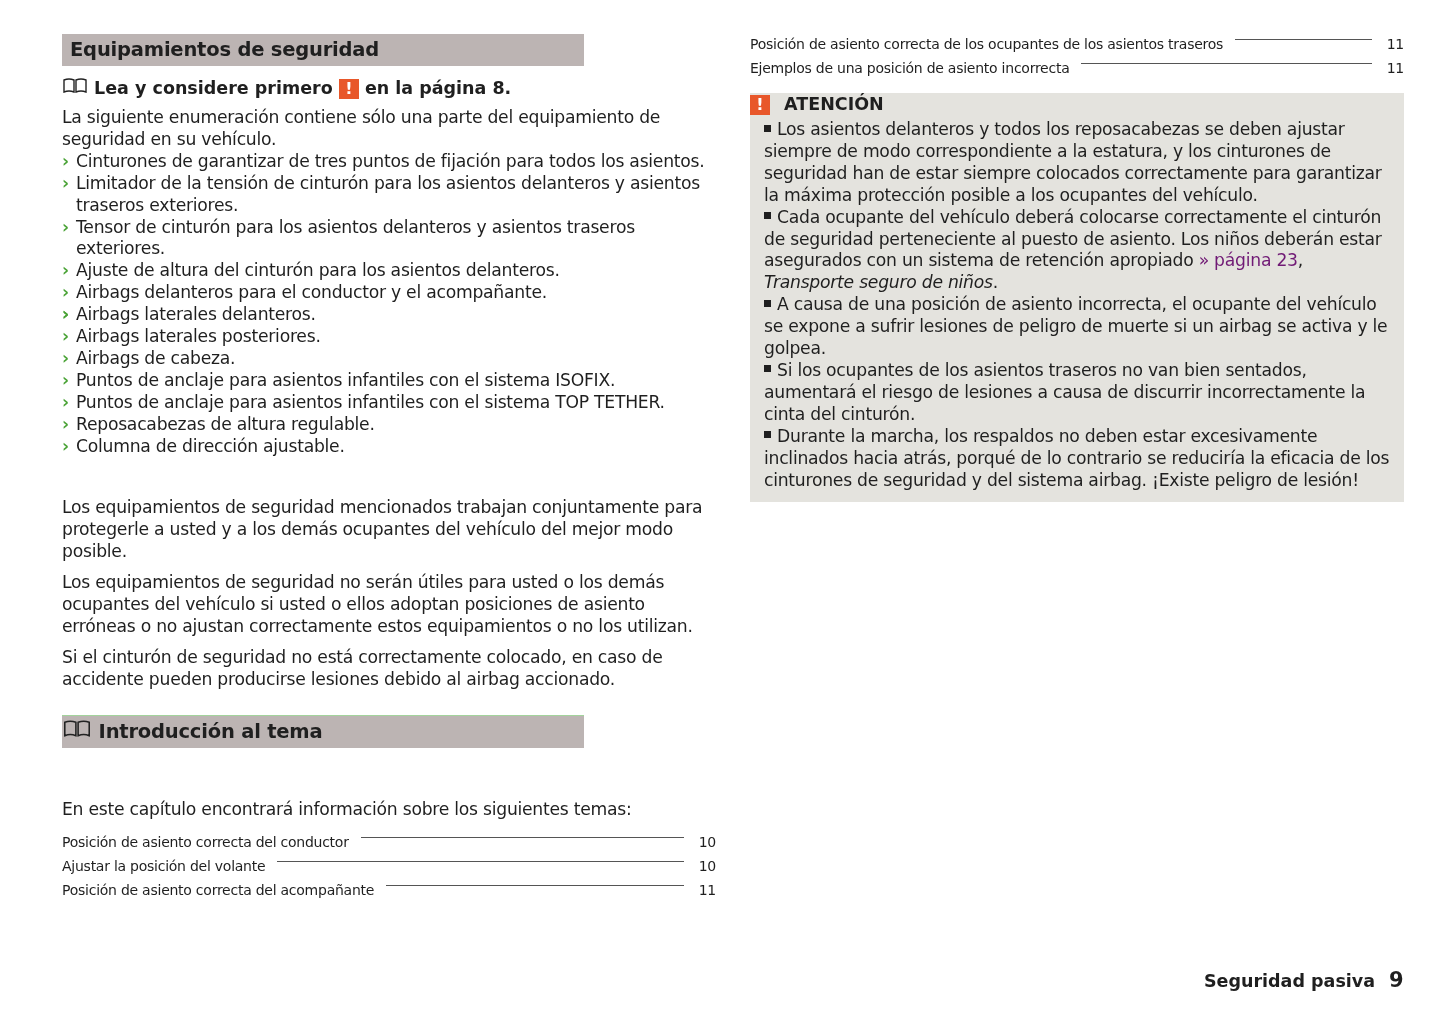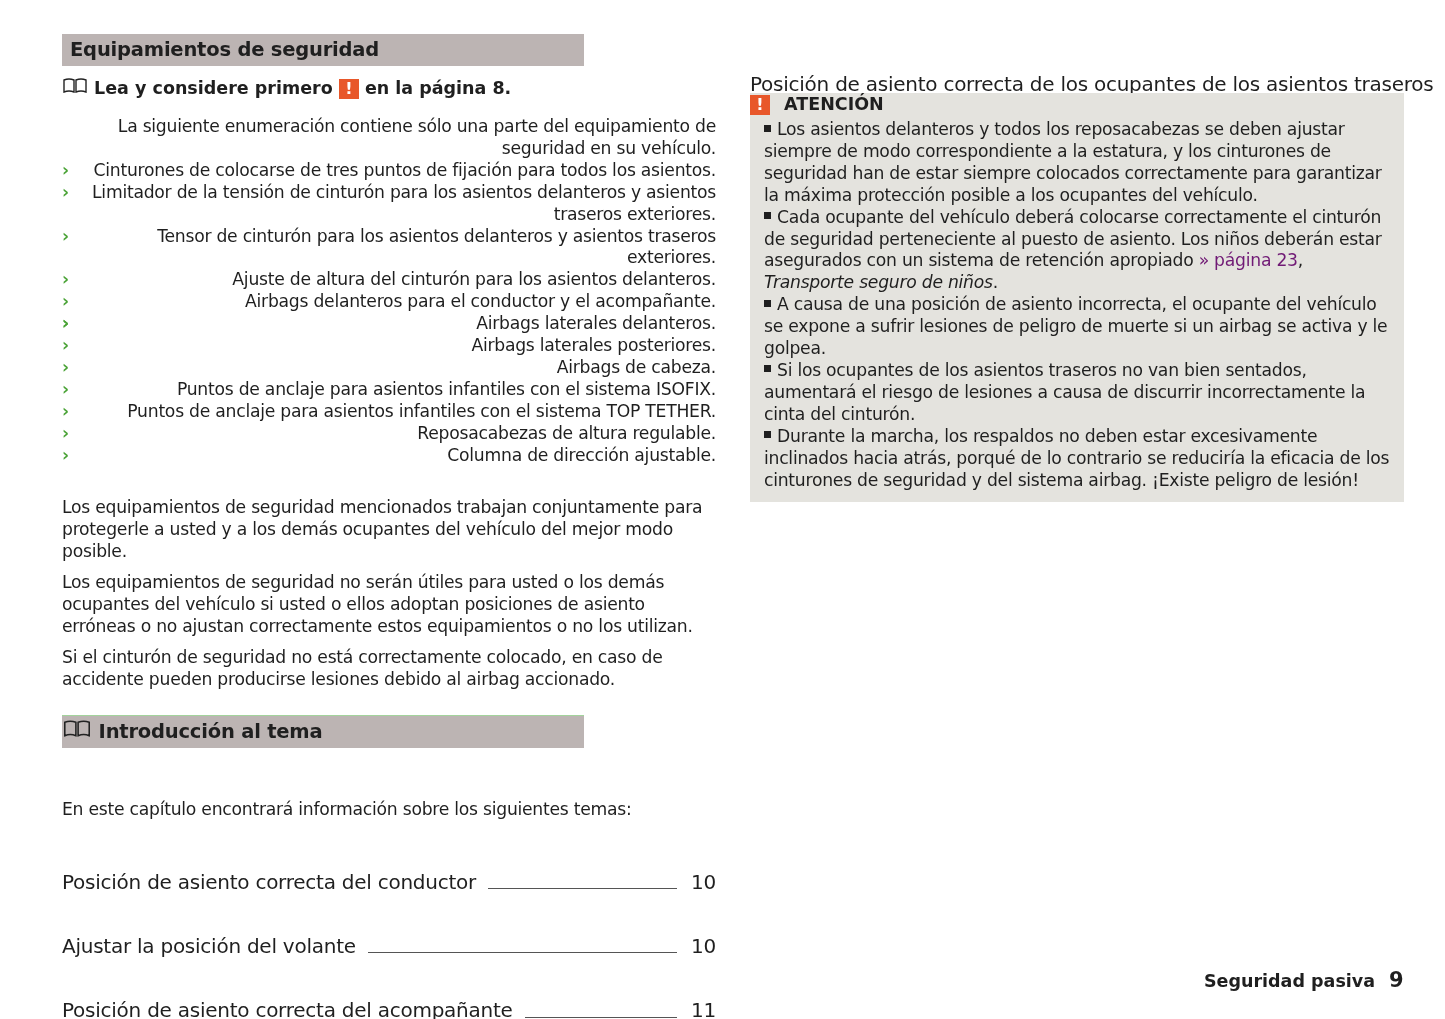--- a/index.html
+++ b/index.html
@@ -13,21 +13,21 @@
   .sec-head {
     position: absolute; left: 0; width: 522px; height: 32px;
     font-size: 19.5px; font-weight: bold; line-height: 32px; padding-left: 8px; box-sizing: border-box;
     letter-spacing: -0.2px;
   }
   .gray { background: #bcb4b3; }
   .green { background: #a3d39c; }
   .txt { position: absolute; left: 0; width: 654px; font-size: 17.2px; line-height: 21.9px; letter-spacing: -0.25px; }
   .bul { position: relative; padding-left: 14px; }
   .bul .chev { position: absolute; left: 0; top: 0; color: #4aa336; font-weight: bold; }
-  .toc-row { display: flex; align-items: flex-end; font-size: 20px; line-height: 24.2px; letter-spacing: -0.25px; margin-top: 40px; }
+  .toc-row { display: flex; align-items: center; font-size: 14px; line-height: 24.2px; letter-spacing: -0.25px; }
   .toc-row .t { white-space: nowrap; }
   .toc-row .dots { flex: 1; border-bottom: 1px solid #555; margin: 0 14px 0 12px; transform: translateY(-5px); }
   .toc-row .p { min-width: 18px; text-align: right; }
   .book { display: inline-block; vertical-align: middle; }
   .warn-box {
     position: absolute; left: 0; top: 93px; width: 654px; height: 409px; background: #e4e3de;
   }
   .warn-head { position: absolute; left: 0; top: 0; height: 22px; font-size: 17.5px; font-weight: bold; line-height: 22px; }
   .excl {
     display: inline-block; width: 20px; height: 20px; background: #e8572a; color: #fff; font-weight: bold;
@@ -48,24 +48,24 @@
     <span class="book">
       <svg width="26" height="18" viewBox="0 0 26 18">
           <path d="M2 3 L2 15 Q7 13 12 15 L12 3 Q7 1 2 3 Z M14 3 L14 15 Q19 13 24 15 L24 3 Q19 1 14 3 Z" fill="none" stroke="#222" stroke-width="1.4"></path>
         </svg>
     </span>
     <span>Lea y considere primero</span>
     <span class="excl">!</span>
     <span>en la página  8.</span>
   </div>
 
-  <div class="txt" style="top:116px;text-align:right;">
+  <div class="txt" style="top:107px;">
     <div>La siguiente enumeración contiene sólo una parte del equipamiento de seguridad en su vehículo.</div>
     <div id="bullets">
-        <div class="bul"><span class="chev">›</span><span>Cinturones de colocarse de tres puntos de fijación para todos los asientos.</span></div>
+        <div class="bul"><span class="chev">›</span><span>Cinturones de garantizar de tres puntos de fijación para todos los asientos.</span></div>
         <div class="bul"><span class="chev">›</span><span>Limitador de la tensión de cinturón para los asientos delanteros y asientos traseros exteriores.</span></div>
         <div class="bul"><span class="chev">›</span><span>Tensor de cinturón para los asientos delanteros y asientos traseros exteriores.</span></div>
         <div class="bul"><span class="chev">›</span><span>Ajuste de altura del cinturón para los asientos delanteros.</span></div>
         <div class="bul"><span class="chev">›</span><span>Airbags delanteros para el conductor y el acompañante.</span></div>
         <div class="bul"><span class="chev">›</span></div>
         <div class="bul"><span class="chev">›</span><span>Airbags laterales delanteros.</span></div>
         <div class="bul"><span class="chev">›</span><span>Airbags laterales posteriores.</span></div>
         <div class="bul"><span class="chev">›</span><span>Airbags de cabeza.</span></div>
         <div class="bul"><span class="chev">›</span><span>Puntos de anclaje para asientos infantiles con el sistema ISOFIX.</span></div>
         <div class="bul"><span class="chev">›</span><span>Puntos de anclaje para asientos infantiles con el sistema TOP TETHER.</span></div>

